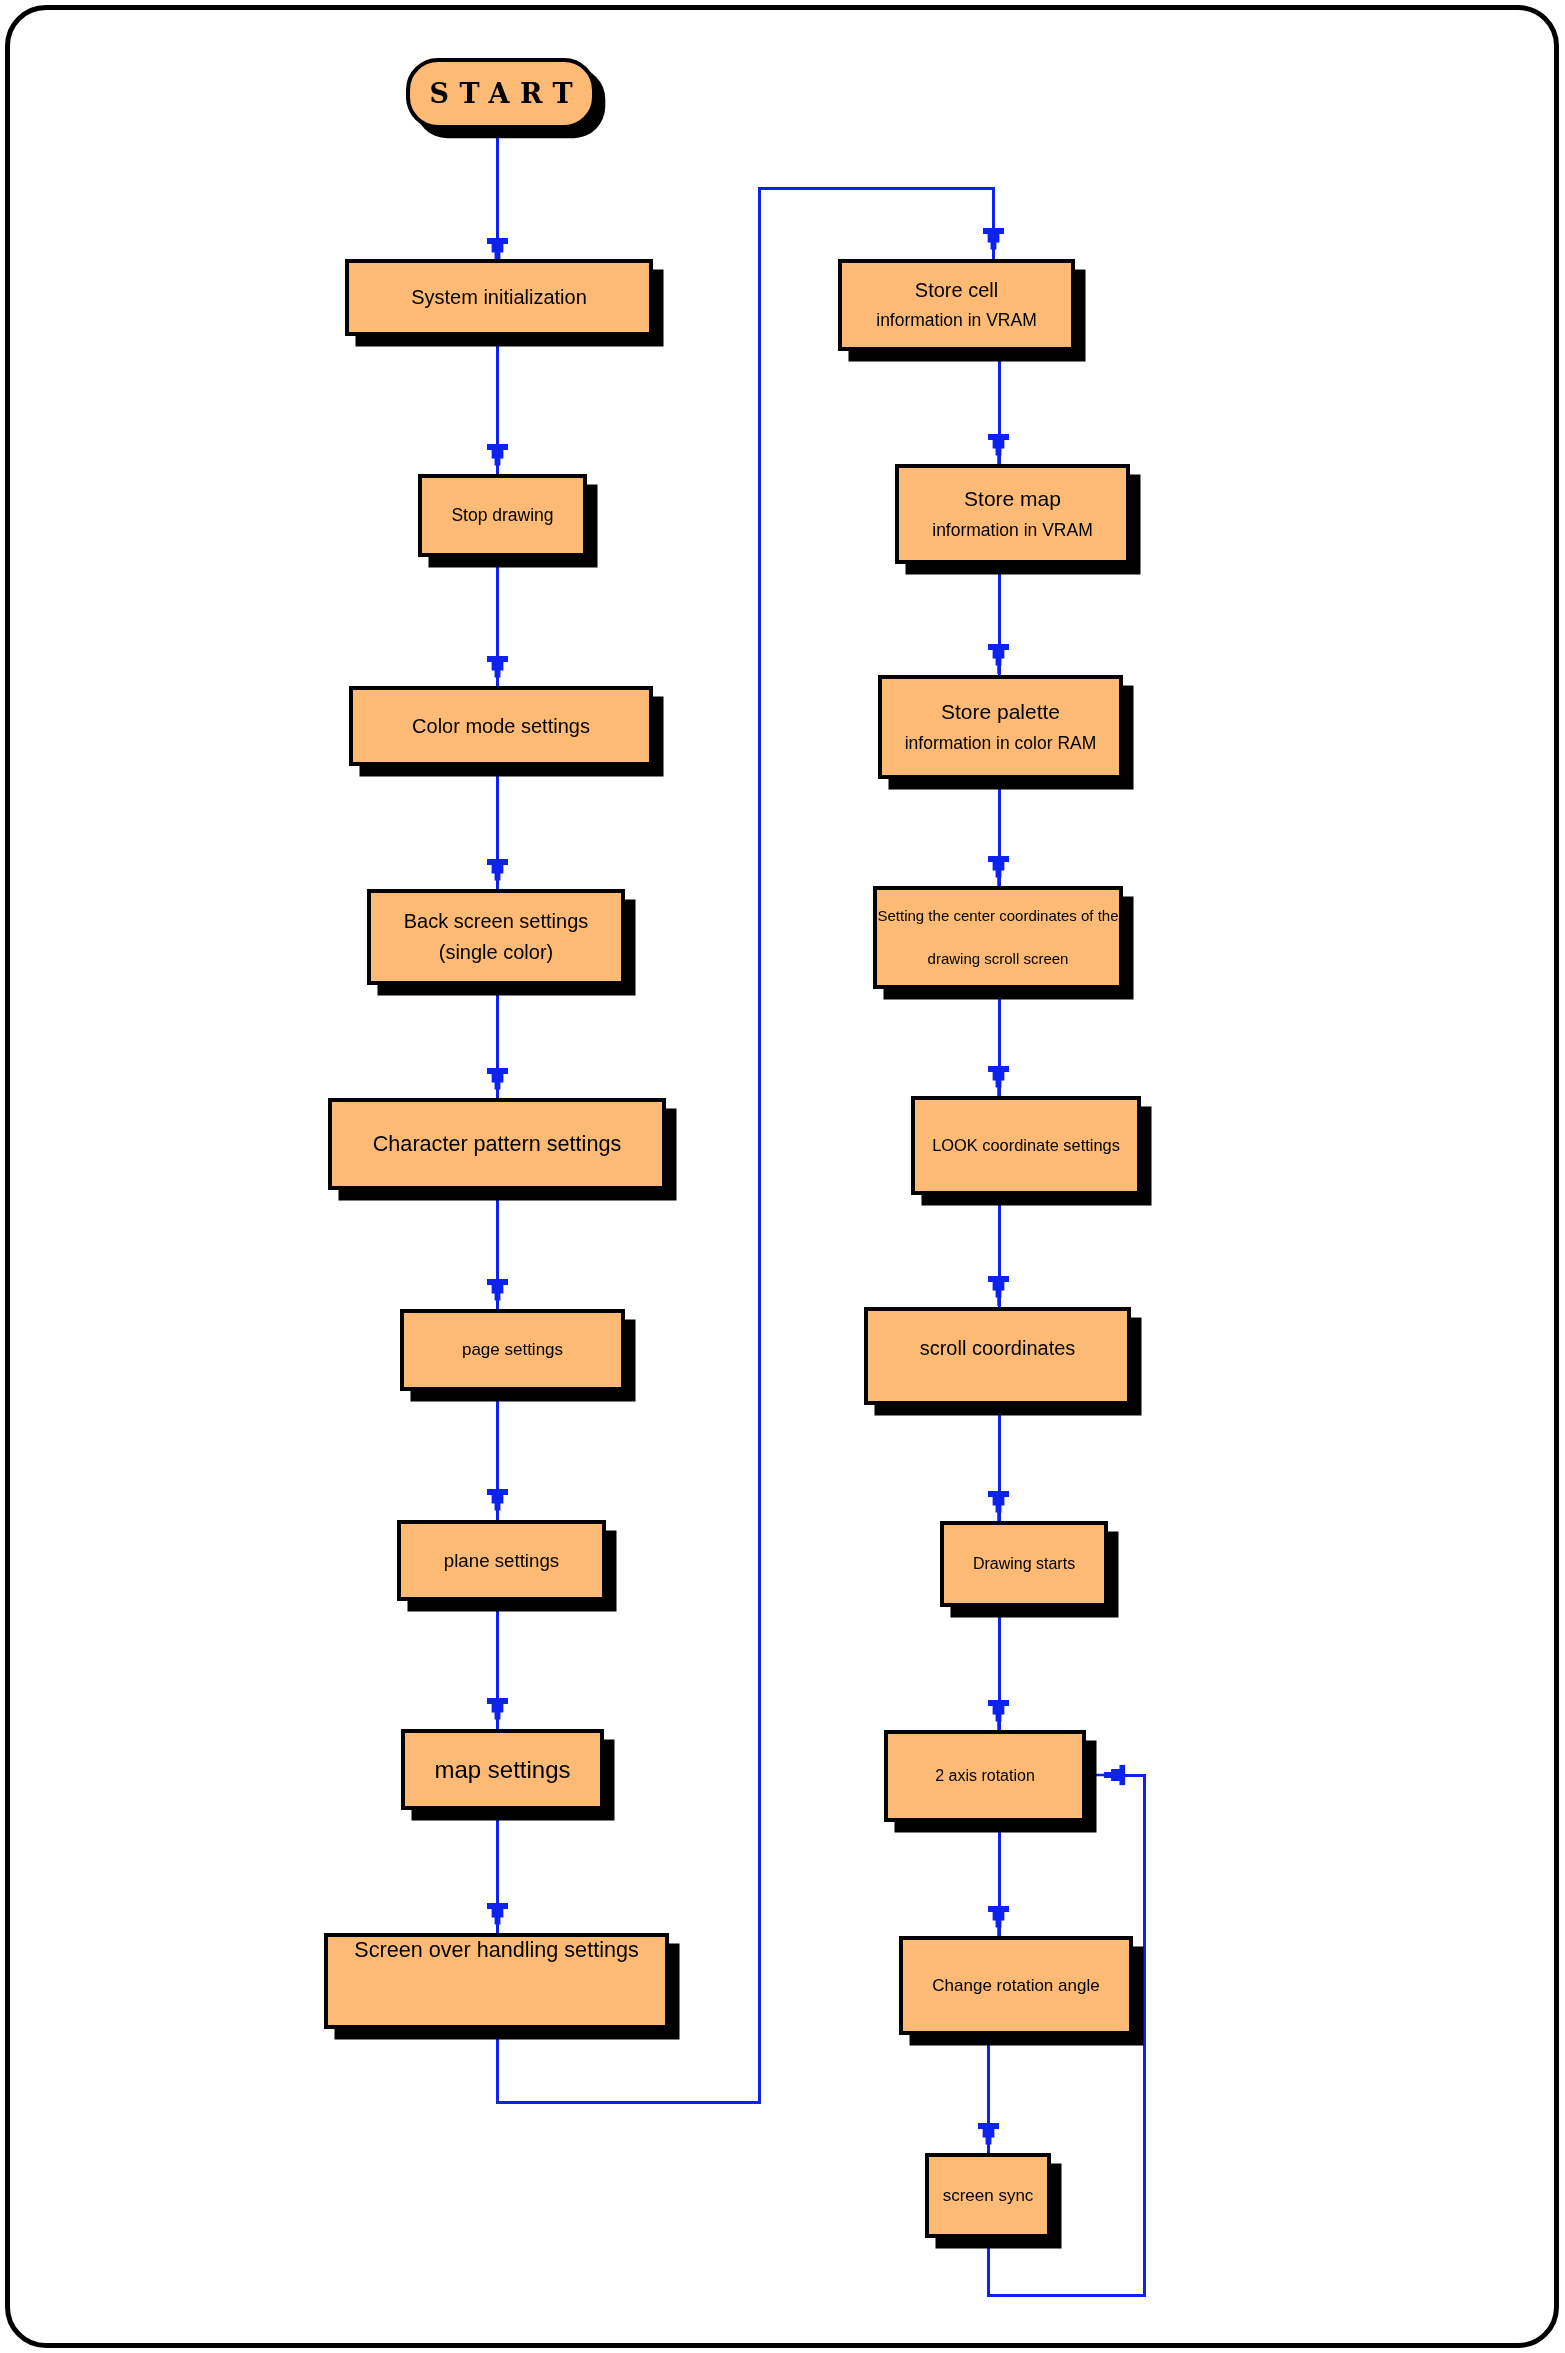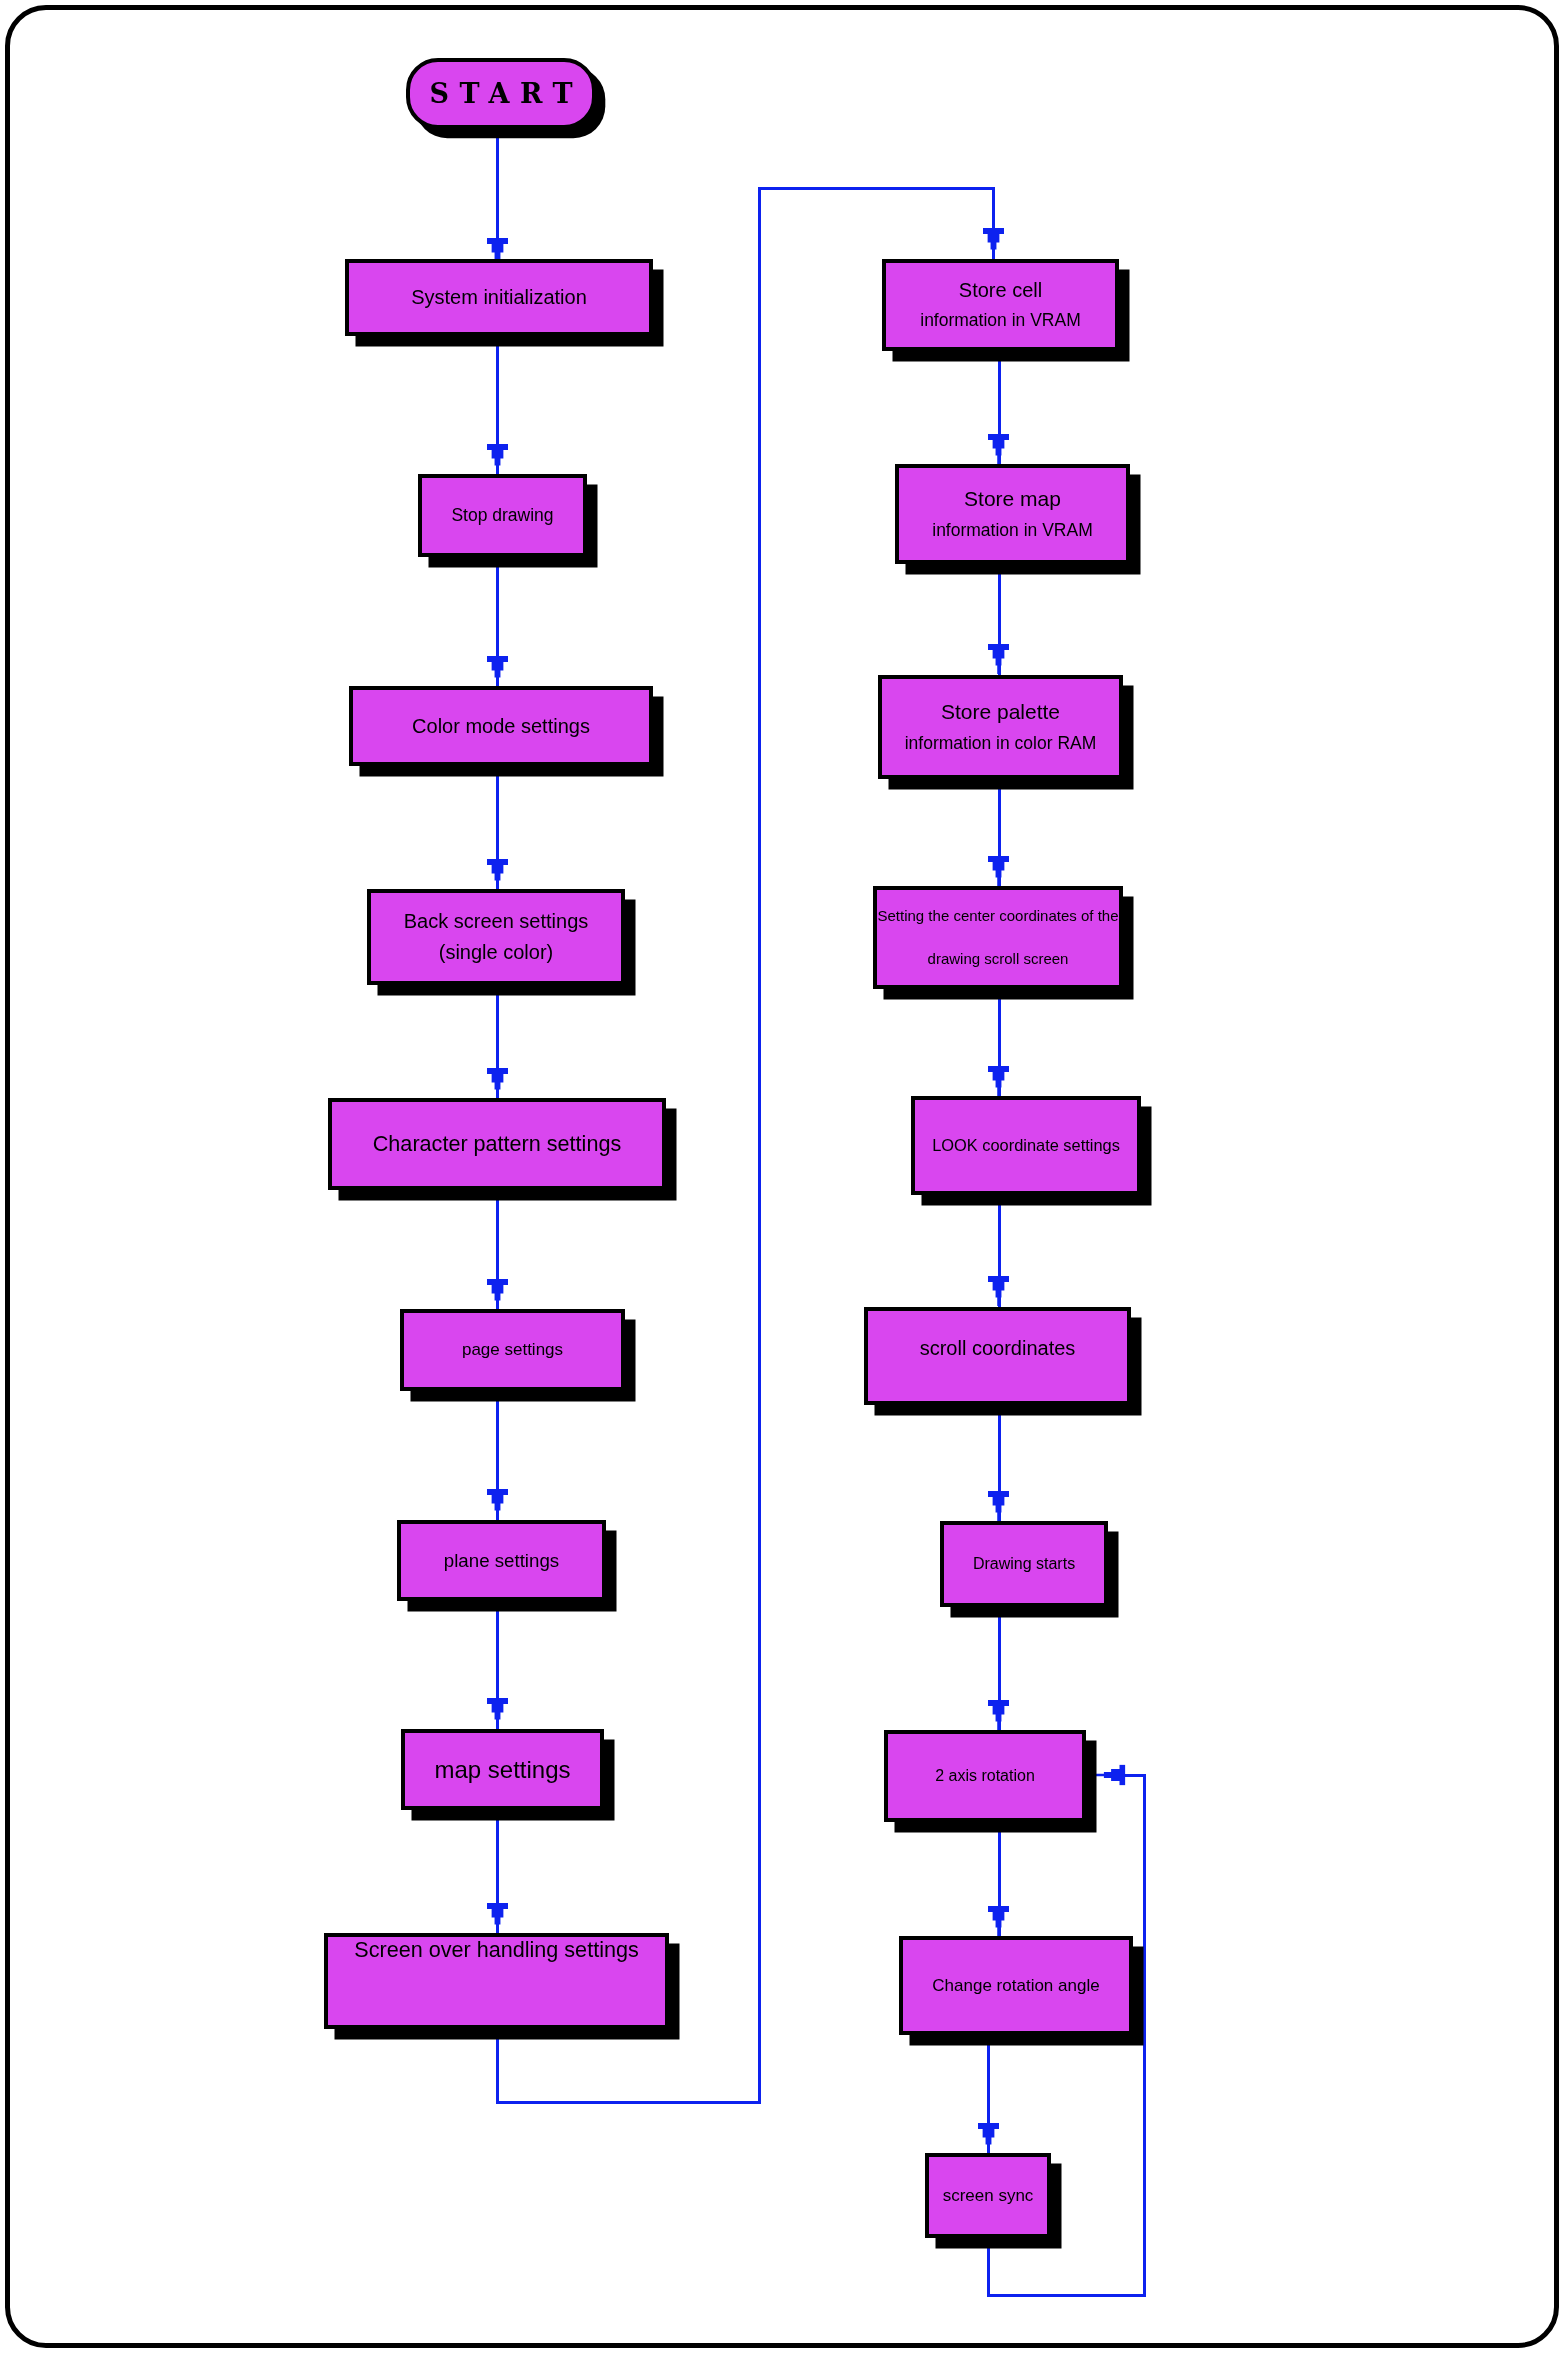--- a/index.html
+++ b/index.html
@@ -22,21 +22,21 @@
   .seg.h{height:2.9px;}
   
   .ah{
     position:absolute;width:21px;height:30px;background:#0d22ef;
     clip-path:polygon(0 0,100% 0,100% 20%,78% 20%,78% 48%,64% 48%,64% 72%,56% 72%,56% 100%,44% 100%,44% 72%,36% 72%,36% 48%,22% 48%,22% 20%,0 20%);
   }
   .ah.left{transform:rotate(90deg);}
   
   .node{
     position:absolute;
-    background:#d946ef;
+    background:#fdba74;
     border:4.1px solid #000;
     box-shadow:10.5px 10.5px 0 0 #000;
     display:flex;flex-direction:column;
     align-items:center;justify-content:center;
     text-align:center;color:#000;
     box-sizing:border-box;
     line-height:1.25;
   }
   .node.gap-sm{gap:7px;}
   .node.gap-lg{gap:24.5px;}
@@ -156,21 +156,21 @@
   </div>
 
   <div class="node" style="left:401px;top:1729px;width:203px;height:81px;font-size:24px">
     <span>map settings</span>
   </div>
 
   <div class="node" style="left:324px;top:1933px;width:345px;height:96px;font-size:21.6px;justify-content:flex-start;">
     <span>Screen over handling settings</span>
   </div>
 
-  <div class="node gap-sm" style="left:882px;top:259px;width:237px;height:92px;font-size:17.5px">
+  <div class="node gap-sm" style="left:838px;top:259px;width:237px;height:92px;font-size:17.5px">
     <span style="font-size:20px">Store cell</span>
     <span>information in VRAM</span>
   </div>
 
   <div class="node gap-sm" style="left:895px;top:464px;width:235px;height:100px;font-size:17.5px">
     <span style="font-size:21px">Store map</span>
     <span>information in VRAM</span>
   </div>
 
   <div class="node gap-sm" style="left:878px;top:675px;width:245px;height:104px;font-size:17.5px">

